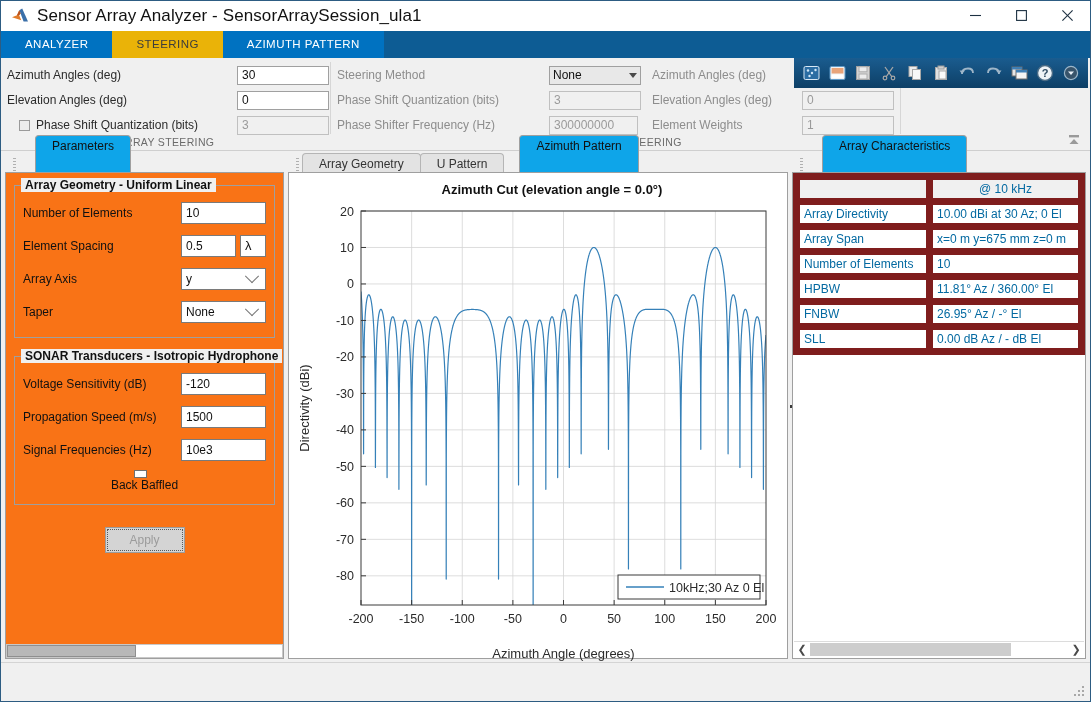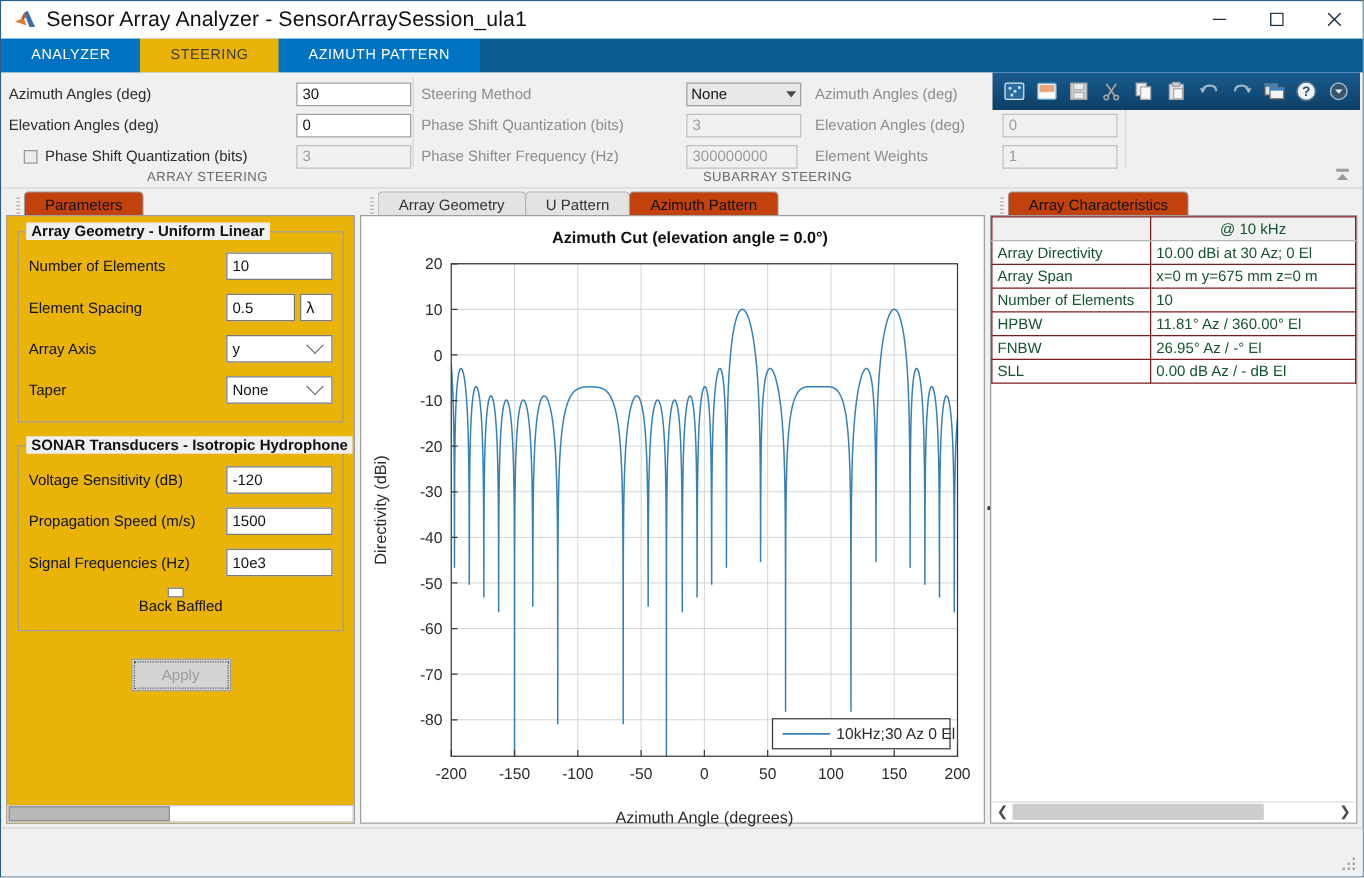--- a/index.html
+++ b/index.html
@@ -59,27 +59,27 @@
   
   .body{position:absolute;left:0;right:0;top:150px;bottom:0;background:#f0f0f0;}
 
   .panel-tabstrip{height:22px;display:flex;align-items:flex-end;position:relative;}
   .gripper{width:10px;height:18px;margin-left:4px;display:flex;flex-direction:column;
            justify-content:center;align-items:center;}
   .gripper i{display:block;width:3px;height:1px;background:#b0b0b0;margin:1px 0;}
   .ptab{height:20px;line-height:20px;padding:0 16px;font-size:12px;color:#333;
         background:#e3e3e3;border:1px solid #b5b5b5;border-bottom:none;
         border-radius:4px 4px 0 0;margin-right:-1px;box-sizing:border-box;}
-  .ptab.active{background:#c2410c;color:#111;border-color:#9f9f9f;height:20px;line-height:21px;}
+  .ptab.active{background:#0ea5e9;color:#111;border-color:#9f9f9f;height:38px;line-height:21px;margin-left:16px;}
 
   .panel-box{background:#f0f0f0;border:1px solid #9f9f9f;box-sizing:border-box;}
 
   
   .leftpanel{position:absolute;left:4px;top:0;width:279px;bottom:42px;}
-  .leftpanel .panel-box{position:absolute;left:0;right:0;top:21px;bottom:0;background:#eab308;border-top-color:#9f9f9f;}
+  .leftpanel .panel-box{position:absolute;left:0;right:0;top:21px;bottom:0;background:#f97316;border-top-color:#9f9f9f;}
   .fieldset{position:relative;margin:12px 8px 0 8px;border:1px solid #9f9f9f;padding:14px 8px 12px 8px;}
   .fieldset > .legend{position:absolute;top:-8px;left:6px;background:#f0f0f0;padding:0 4px;
                       font-size:12px;font-weight:bold;color:#111;white-space:nowrap;}
   .frow{display:flex;align-items:center;height:26px;margin-bottom:7px;}
   .frow:last-child{margin-bottom:0;}
   .flabel{width:158px;font-size:12px;color:#111;}
   .finput{flex:1;height:22px;border:1px solid #7a7a7a;background:#ffffff;box-sizing:border-box;
           font-family:inherit;font-size:12px;padding:0 4px;color:#111;line-height:20px;}
   .fselect{flex:1;height:22px;border:1px solid #7a7a7a;background:#ffffff;box-sizing:border-box;
            font-size:12px;padding:0 4px;color:#111;display:flex;align-items:center;
@@ -101,22 +101,22 @@
   .centerpanel{position:absolute;left:287px;right:302px;top:0;bottom:42px;}
   .centerpanel .panel-box{position:absolute;left:0;right:0;top:21px;bottom:0;background:#ffffff;}
   .chart-title{text-align:center;font-size:13px;font-weight:bold;color:#111;margin-top:9px;padding-left:28px;}
   .vsplit{position:absolute;width:5px;top:0;bottom:0;background:#f0f0f0;}
   .vsplit .dot{position:absolute;top:50%;left:1px;width:3px;height:3px;background:#3a3a3a;}
 
   
   .rightpanel{position:absolute;right:4px;top:0;width:294px;bottom:42px;}
   .rightpanel .panel-box{position:absolute;left:0;right:0;top:21px;bottom:0;background:#ffffff;}
   table.chars{width:100%;border-collapse:collapse;font-size:12px;table-layout:fixed;}
-  table.chars th,table.chars td{border:1px solid #7f1d1d;padding:2px 4px;text-align:left;
-                                font-weight:normal;color:#14532d;white-space:nowrap;overflow:hidden;}
+  table.chars th,table.chars td{border:7px solid #7f1d1d;padding:2px 4px;text-align:left;
+                                font-weight:normal;color:#0369a1;white-space:nowrap;overflow:hidden;}
   table.chars tr.hdr td,table.chars tr.hdr th{background:#f0f0f0;border-bottom:1px solid #b5b5b5;}
   table.chars tr.hdr .unitcell{text-align:center;}
   table.chars .c1{width:118px;}
   .rightpanel .hs{position:absolute;left:1px;right:1px;bottom:1px;height:16px;background:#ffffff;
                   border-top:1px solid #dcdcdc;display:flex;align-items:center;box-sizing:border-box;}
   .rightpanel .hs .arrow{width:16px;height:15px;display:flex;align-items:center;justify-content:center;
                          font-size:11px;color:#4a4a4a;}
   .rightpanel .hs .track{flex:1;height:13px;background:#ffffff;}
   .rightpanel .hs .thumb{height:13px;background:#cdcdcd;width:78%;}
 

